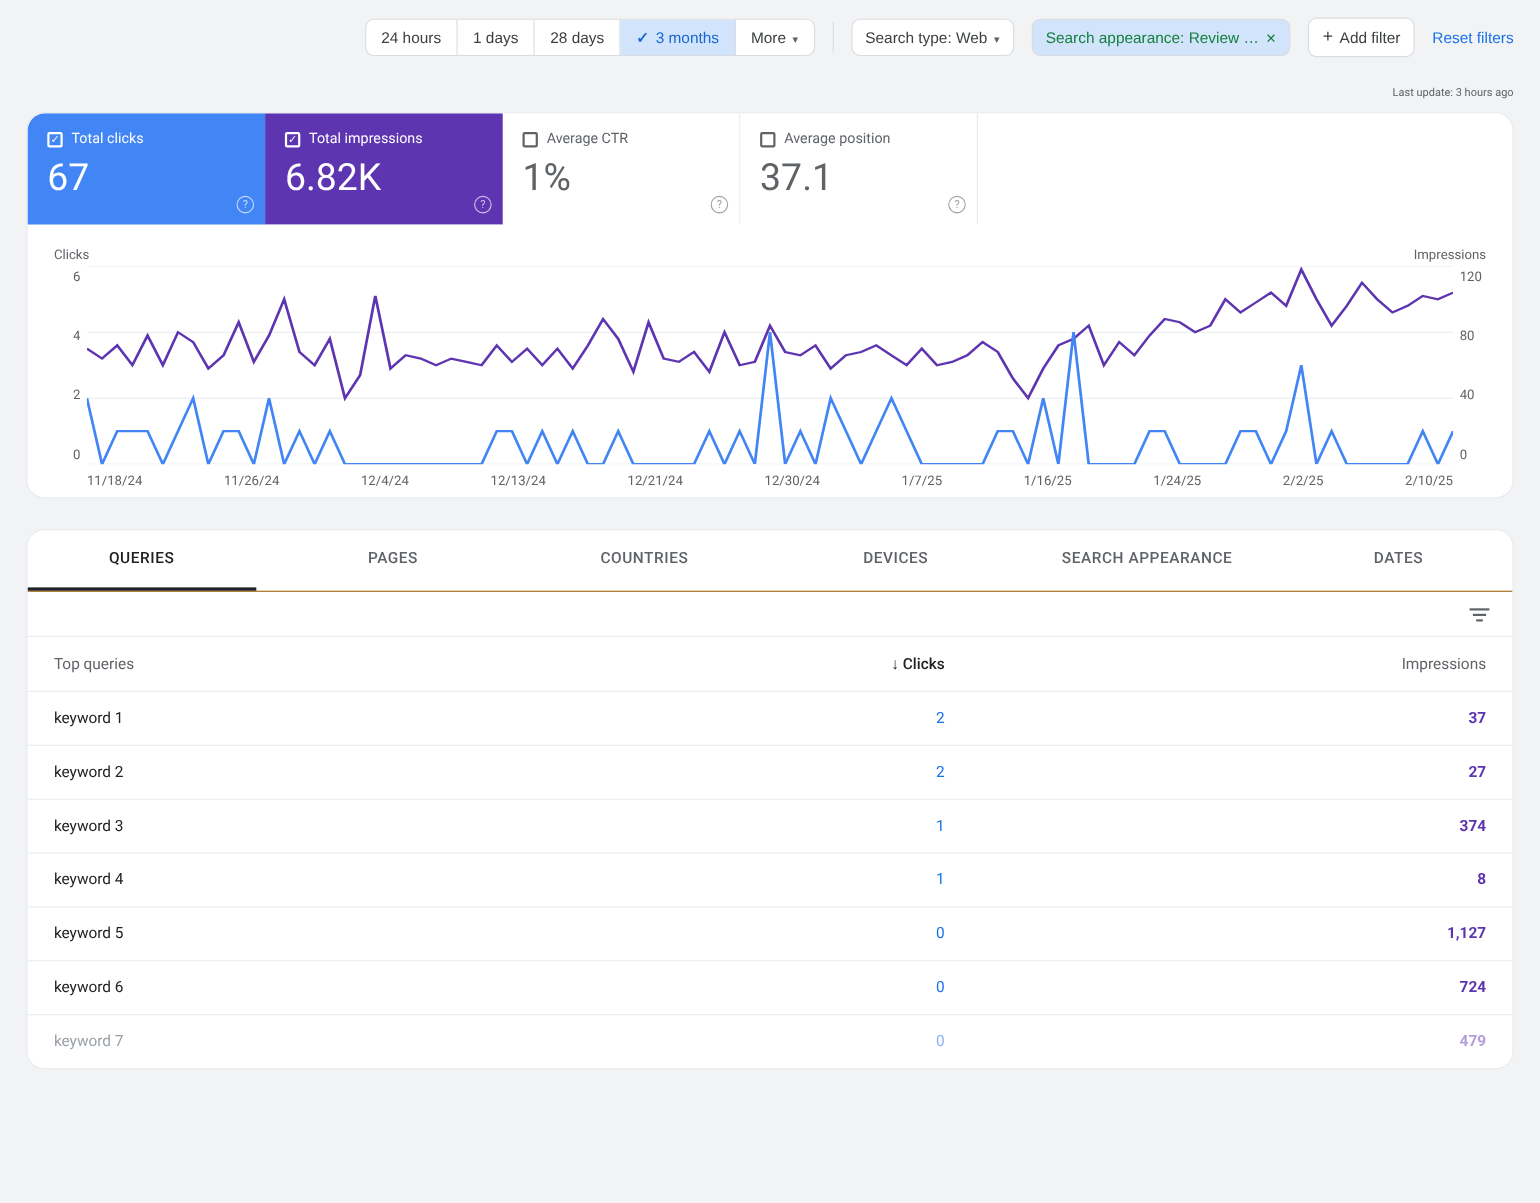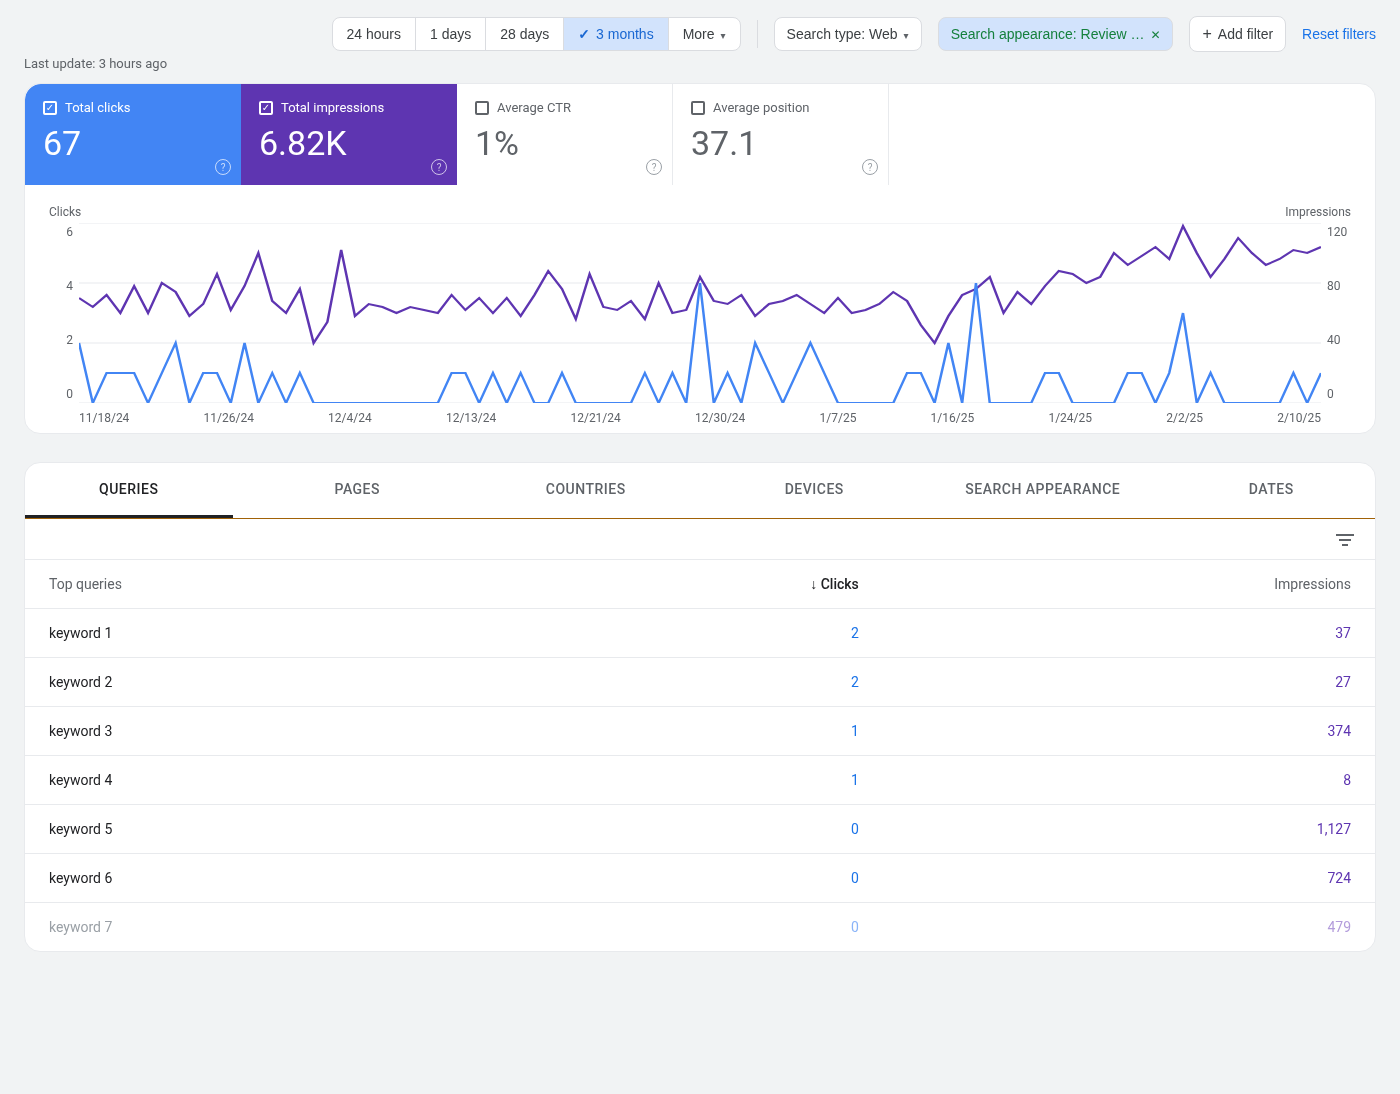--- a/index.html
+++ b/index.html
@@ -80,23 +80,24 @@
   .arrow-down-icon::before { content: "↓"; font-size: 14px; }
   .help-icon {
     width: 16px; height: 16px; border-radius: 50%;
     border: 1.5px solid rgba(255,255,255,0.7);
     display: inline-flex; align-items: center; justify-content: center;
     font-size: 10px; color: rgba(255,255,255,0.7);
     position: absolute; bottom: 10px; right: 10px;
   }
   .help-icon.dark { border-color: #9aa0a6; color: #9aa0a6; }
   .last-update {
-    margin-top: 4px;
+    margin-top: 27px;
+    text-align: right;
     color: #5f6368;
-    font-size: 13px;
+    font-size: 10px;
   }
   
   .card {
     background: #fff;
     border-radius: 16px;
     overflow: hidden;
     margin-top: 12px;
     border: 1px solid #e8eaed;
   }
   
@@ -202,21 +203,21 @@
   th, td {
     padding: 16px 24px;
     font-size: 14px;
     text-align: left;
     border-top: 1px solid #e8eaed;
   }
   th { color: #5f6368; font-weight: 400; }
   th.sorted { color: #202124; font-weight: 500; }
   .num { text-align: right; font-variant-numeric: tabular-nums; }
   .clicks-val { color: #1a73e8; }
-  .impr-val   { color: #5e35b1; }
+  .impr-val   { color: #5e35b1; font-weight: bold; }
   tbody tr.fade td { color: #9aa0a6; }
   tbody tr.fade .clicks-val { color: #8ab4f8; }
   tbody tr.fade .impr-val { color: #b39ddb; }
 </style>
 </head>
 <body>
 
 <div class="toolbar">
   <div class="segmented">
     <button>24 hours</button>

